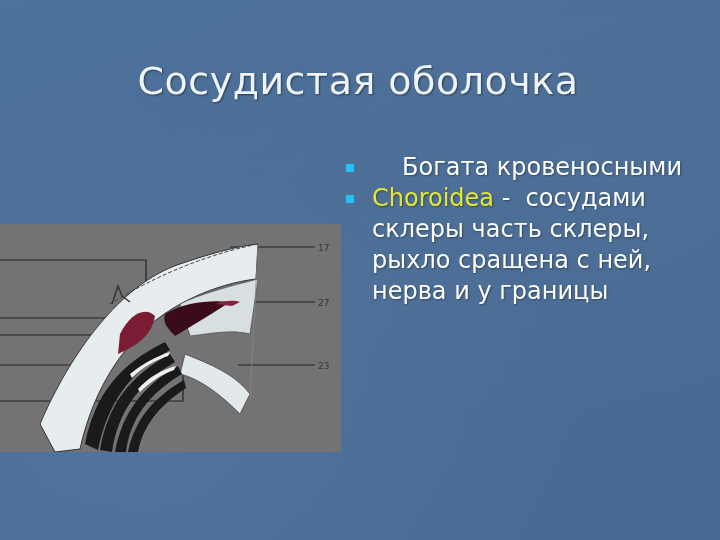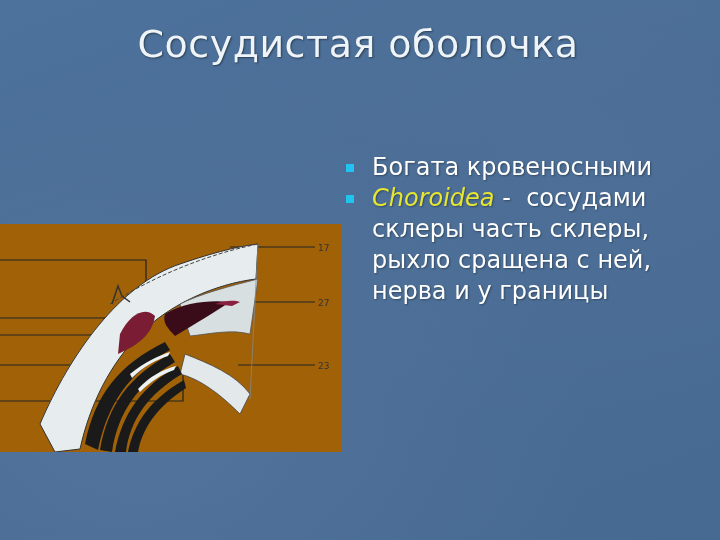--- a/index.html
+++ b/index.html
@@ -12,36 +12,36 @@
       linear-gradient(160deg, #4d729c 0%, #4a6d95 40%, #476a92 100%);
     font-family:"DejaVu Sans", sans-serif;
   }
   .title {
     position:absolute; left:0; top:22px; width:720px; text-align:center;
     color:#eef4f8; font-size:38px; letter-spacing:0.5px;
     text-shadow:1px 1px 2px rgba(0,0,0,0.45);
     font-family:"DejaVu Sans", sans-serif;
     padding-right:0px;
   }
-  .title span { display:inline-block; transform:translateX(-2px); }
+  .title span { display:inline-block; transform:translateX(-2px);margin-top:37px; }
   .figure {
     position:absolute; left:0; top:224px; width:341px; height:228px;
-    background:#a16207; overflow:hidden;
+    background:#737373; overflow:hidden;
   }
   .figure svg { display:block; }
   .bullets { position:absolute; left:342px; top:152px; width:370px; }
   .bullet {
     position:relative; padding-left:30px; color:#ffffff; font-size:24px;
     line-height:31px; text-shadow:1px 1px 2px rgba(0,0,0,0.35);
   }
   .bullet .marker {
     position:absolute; left:4px; top:12px; width:8px; height:8px; background:#21c4f0;
   }
-  .term { color:#e6e632; font-style:italic; }
-  .b1 { margin-bottom:0px; }
+  .term { color:#e6e632; }
+  .b1 { margin-bottom:0px;text-align:center; }
 </style>
 </head>
 <body>
 
 <div class="title"><span>Сосудистая оболочка</span></div>
 
 <div class="figure">
   <svg width="341" height="228" viewBox="0 0 341 228" xmlns="http://www.w3.org/2000/svg">
 
     <g stroke="#222" stroke-width="1.2" fill="none">

